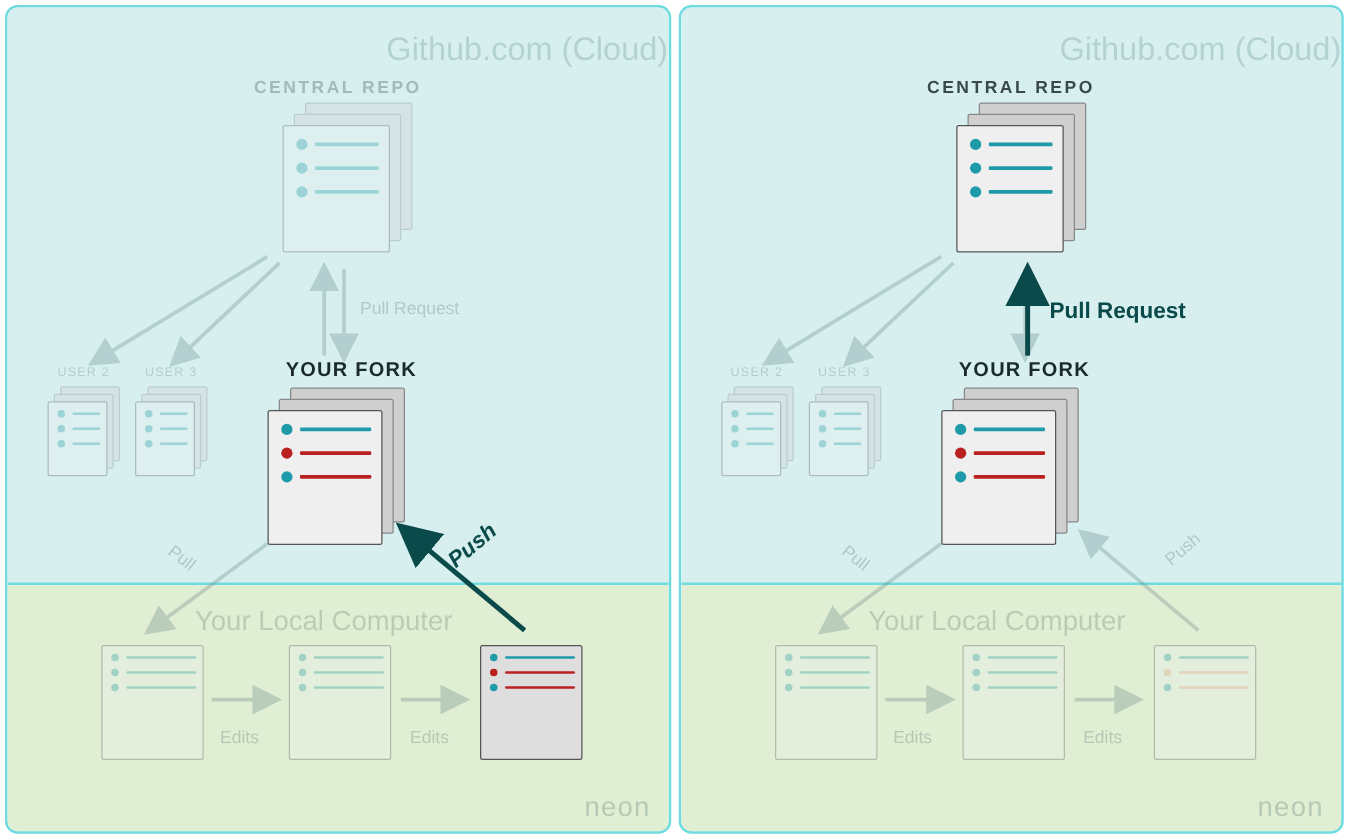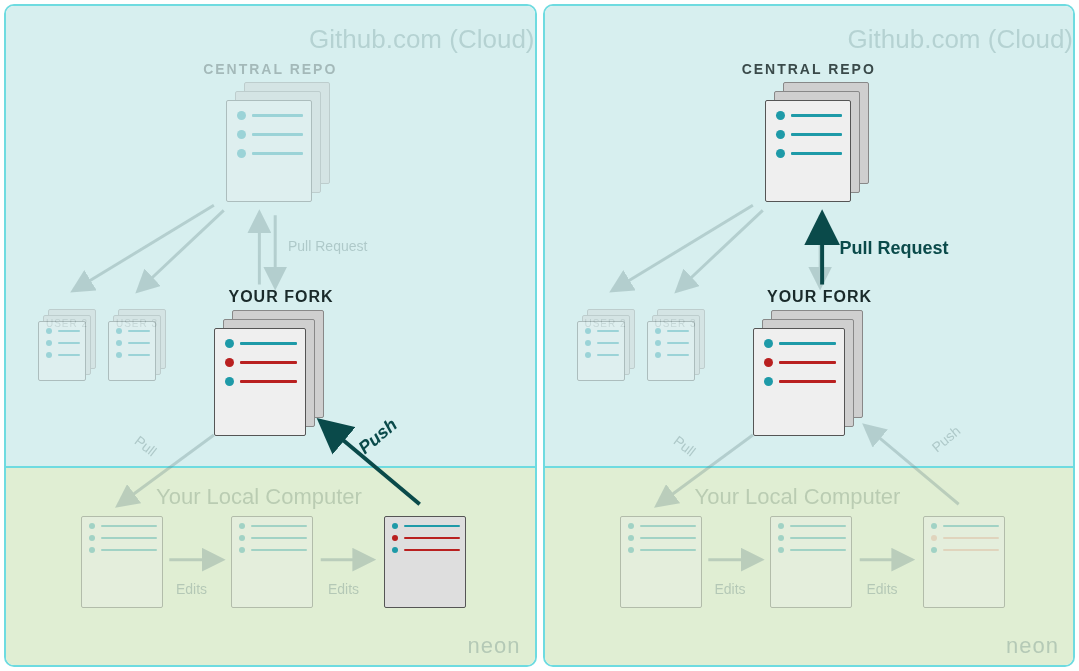--- a/index.html
+++ b/index.html
@@ -44,21 +44,20 @@
     letter-spacing: 2px;
     color: #3a4a4a;
     font-weight: 600;
     text-align: center;
   }
   .small-label {
     font-size: 10px;
     letter-spacing: 1px;
     color: #6a8a8a;
     font-weight:400;
-    margin-top:25px;
   }
   .fork-label { font-size: 16px; letter-spacing: 1px; color:#1a2a2a; font-weight:600; }
   .arrow-label { font-size: 14px; color:#5a7a7a; }
   .arrow-label-strong { font-size: 18px; color:#0a4a4a; font-weight:700; }
   .pos { position:absolute; }
   .doc-stack { position:absolute; }
   .doc-stack .page {
     position:absolute;
     background:#cfcfcf;
     border:1.5px solid #888;

